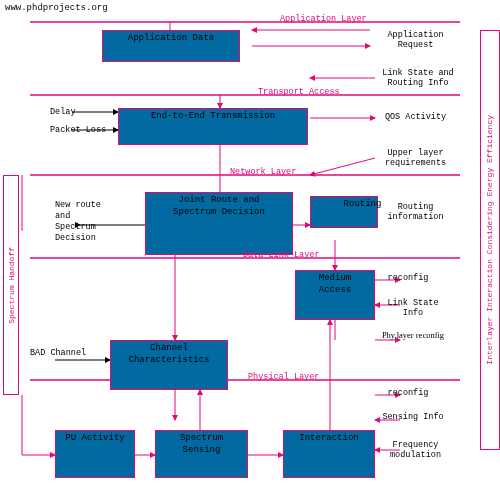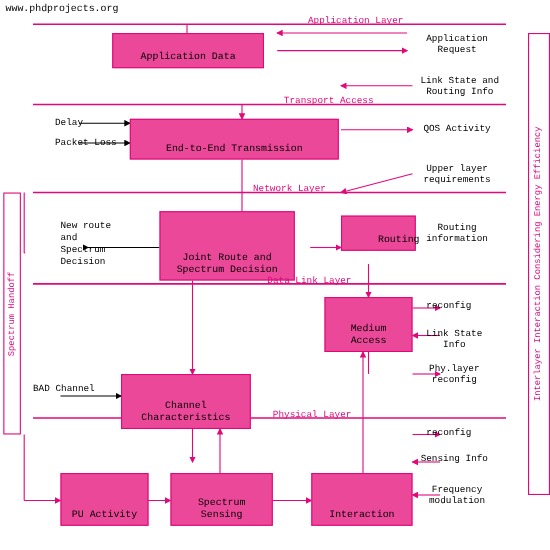--- a/index.html
+++ b/index.html
@@ -18,23 +18,23 @@
       position: absolute;
       top: 0; left: 0;
       width: 500px;
       height: 500px;
     }
 
     
     .box {
       position: absolute;
       border: 1.5px solid #e0097a;
-      background: #ec4899;
+      background: #0369a1;
       display: flex;
-      align-items: flex-end;
+      align-items: flex-start;
       justify-content: center;
       text-align: center;
       color: #000;
       font-family: 'Courier New', monospace;
       font-size: 9px;
       line-height: 1.3;
       padding: 2px;
     }
 
     
@@ -219,21 +219,21 @@
   </svg>
 
   <div class="box" style="left:102px; top:30px; width:138px; height:32px;">
     <span>Application Data</span>
   </div>
 
   <div class="box" style="left:118px; top:108px; width:190px; height:37px;">
     <span>End-to-End Transmission</span>
   </div>
 
-  <div class="box" style="left:145px; top:192px; width:123px; height:63px;">
+  <div class="box" style="left:145px; top:192px; width:148px; height:63px;">
     <span style="white-space:pre-line;">Joint Route and
 Spectrum Decision</span>
   </div>
 
   <div class="box" style="left:310px; top:196px; width:68px; height:32px;padding-left:39px;">
     <span>Routing</span>
   </div>
 
   <div class="box" style="left:295px; top:270px; width:80px; height:50px;">
     <span style="white-space:pre-line;">Medium
@@ -271,21 +271,21 @@
 Routing Info</div>
   <div class="label" style="left:378px; top:112px; width:75px;">QOS Activity</div>
   <div class="label" style="left:378px; top:202px; width:75px;">Routing
 information</div>
   <div class="label" style="left:378px; top:148px; width:75px;">Upper
 layer
 requirements</div>
   <div class="label" style="left:378px; top:273px; width:60px;">reconfig</div>
   <div class="label" style="left:378px; top:298px; width:70px;">Link State
 Info</div>
-  <div class="label" style="left:378px; top:330px; width:70px;">Phy.layer
+  <div class="label" style="left:378px; top:330px; width:70px;font-family:Liberation Serif, serif;">Phy.layer
 reconfig</div>
   <div class="label" style="left:378px; top:388px; width:60px;">reconfig</div>
   <div class="label" style="left:378px; top:412px; width:70px;">Sensing
 Info</div>
   <div class="label" style="left:378px; top:440px; width:75px;">Frequency
 modulation</div>
 
   <div class="label" style="left:50px; top:107px; width:60px; text-align:left;">Delay</div>
   <div class="label" style="left:50px; top:125px; width:65px; text-align:left;">Packet Loss</div>
   <div class="label" style="left:55px; top:200px; width:80px; text-align:left; white-space:pre-line; line-height:1.3;">New route

